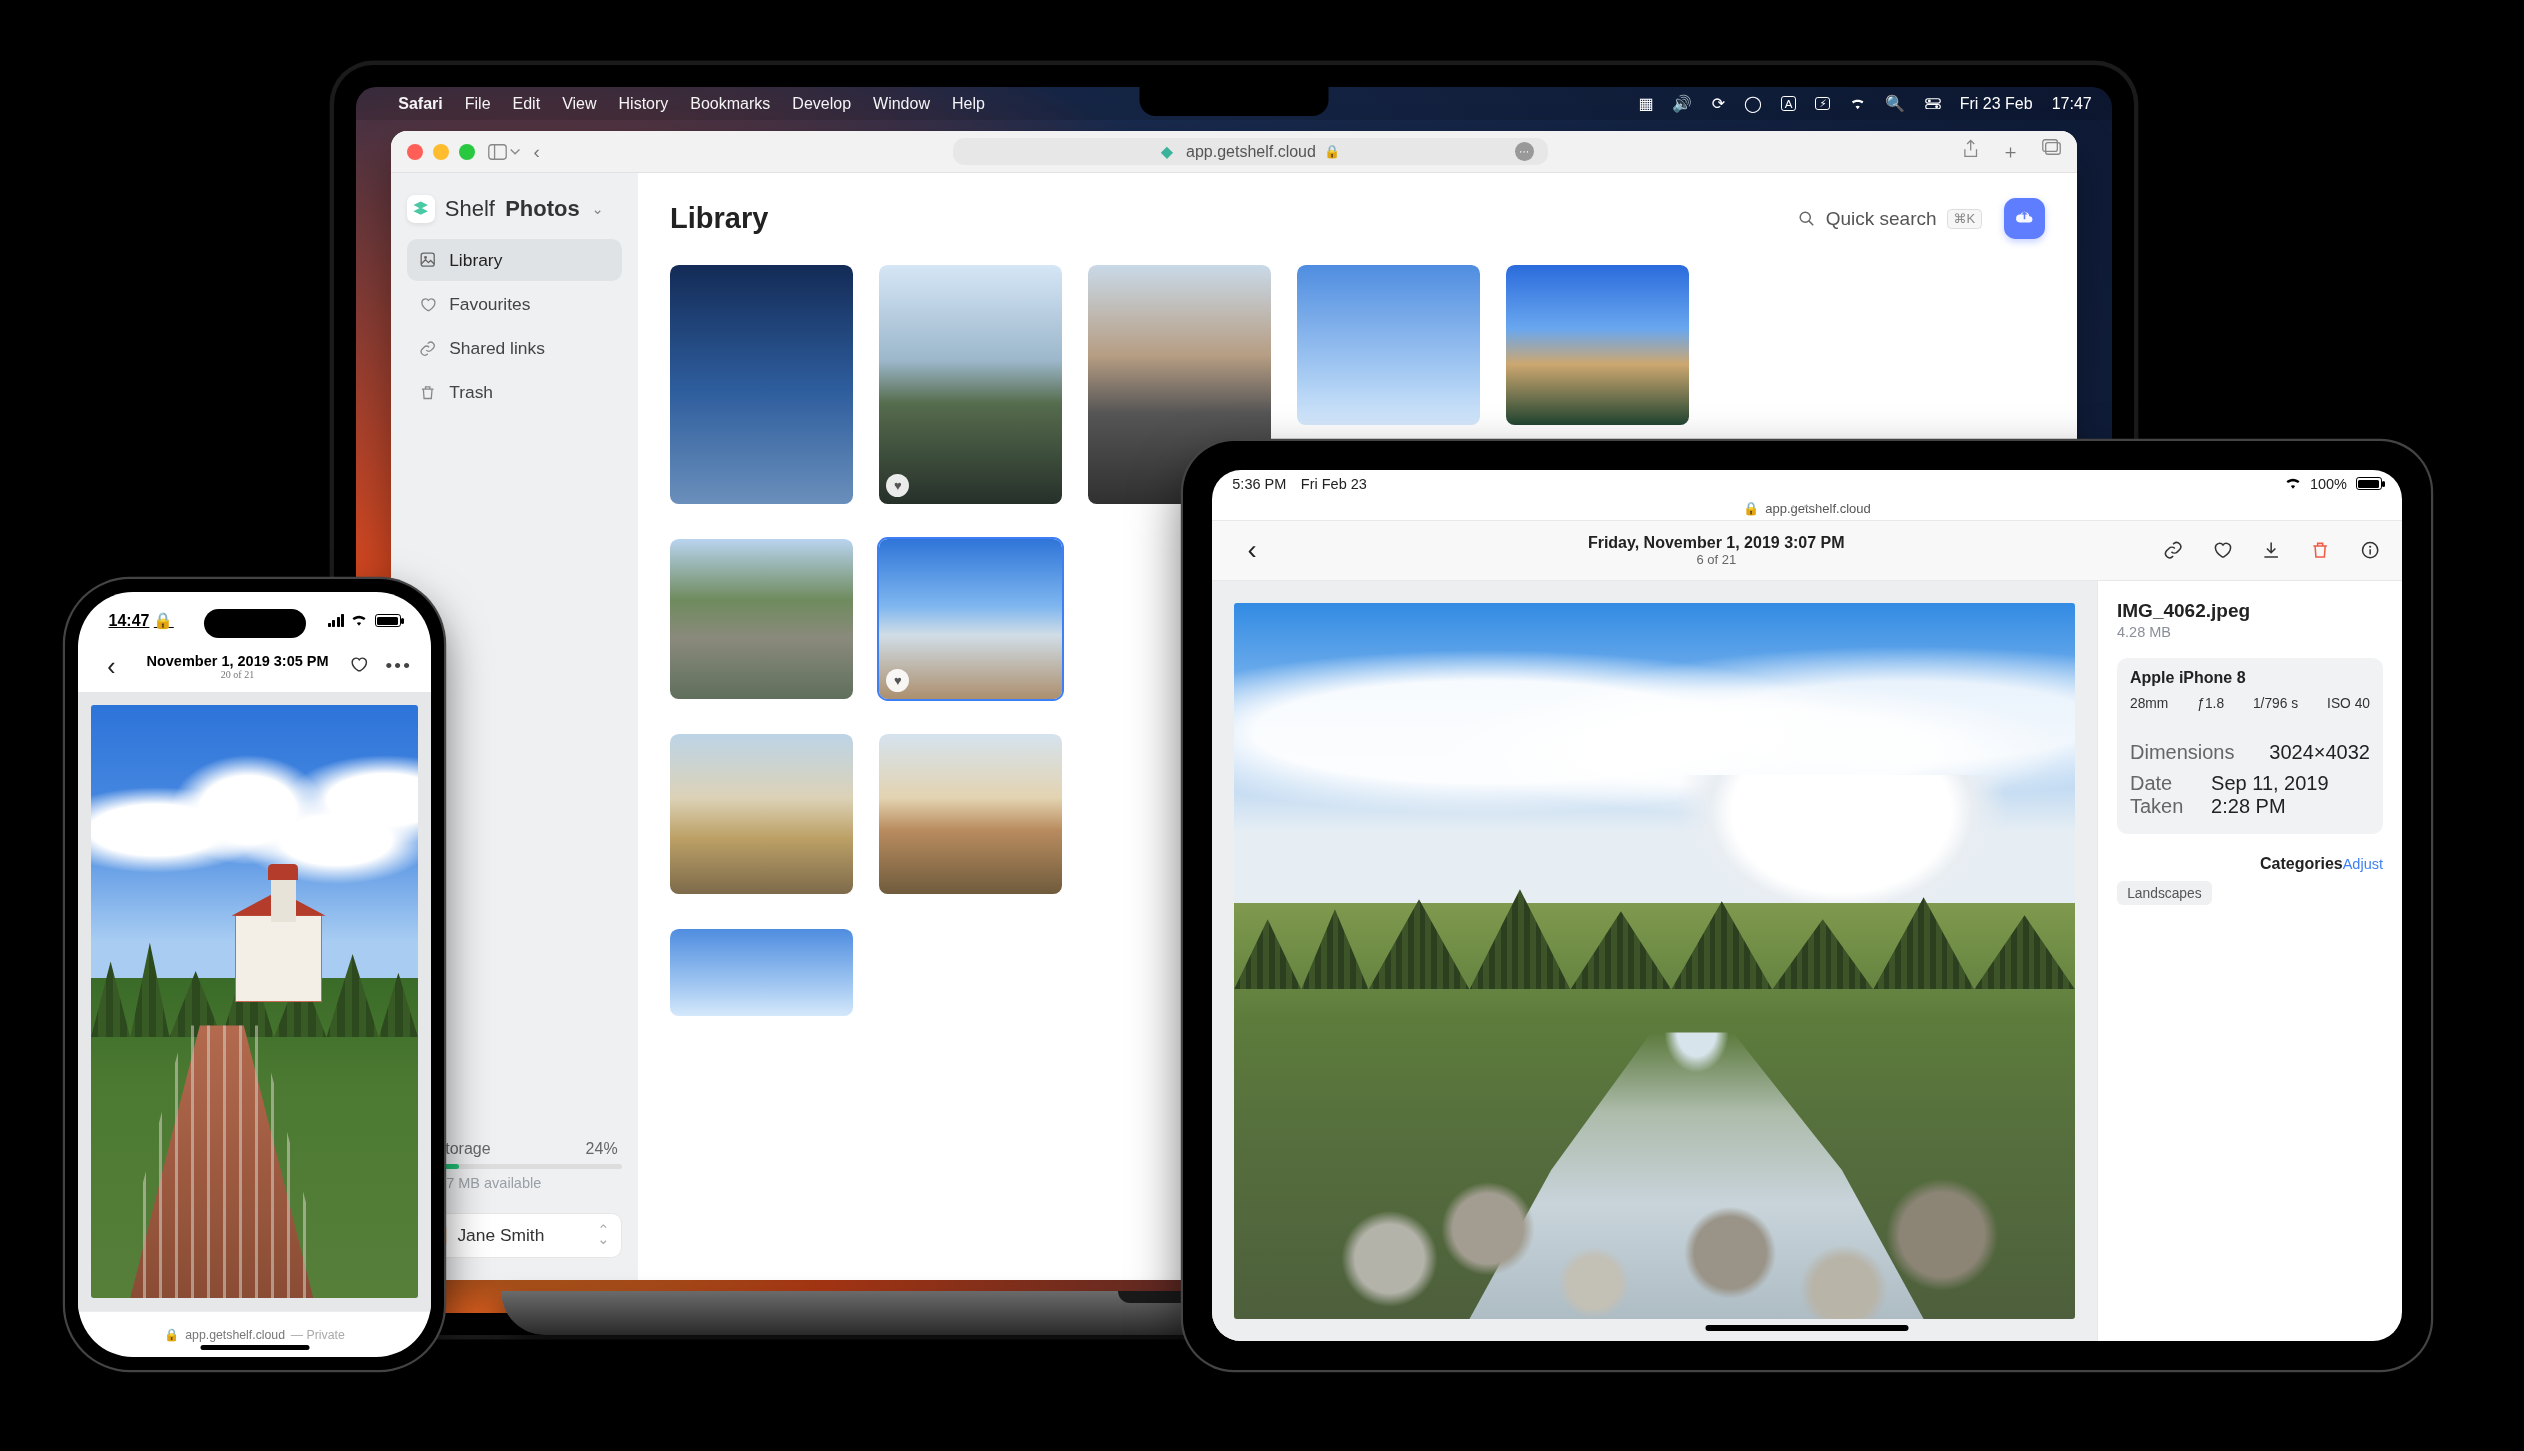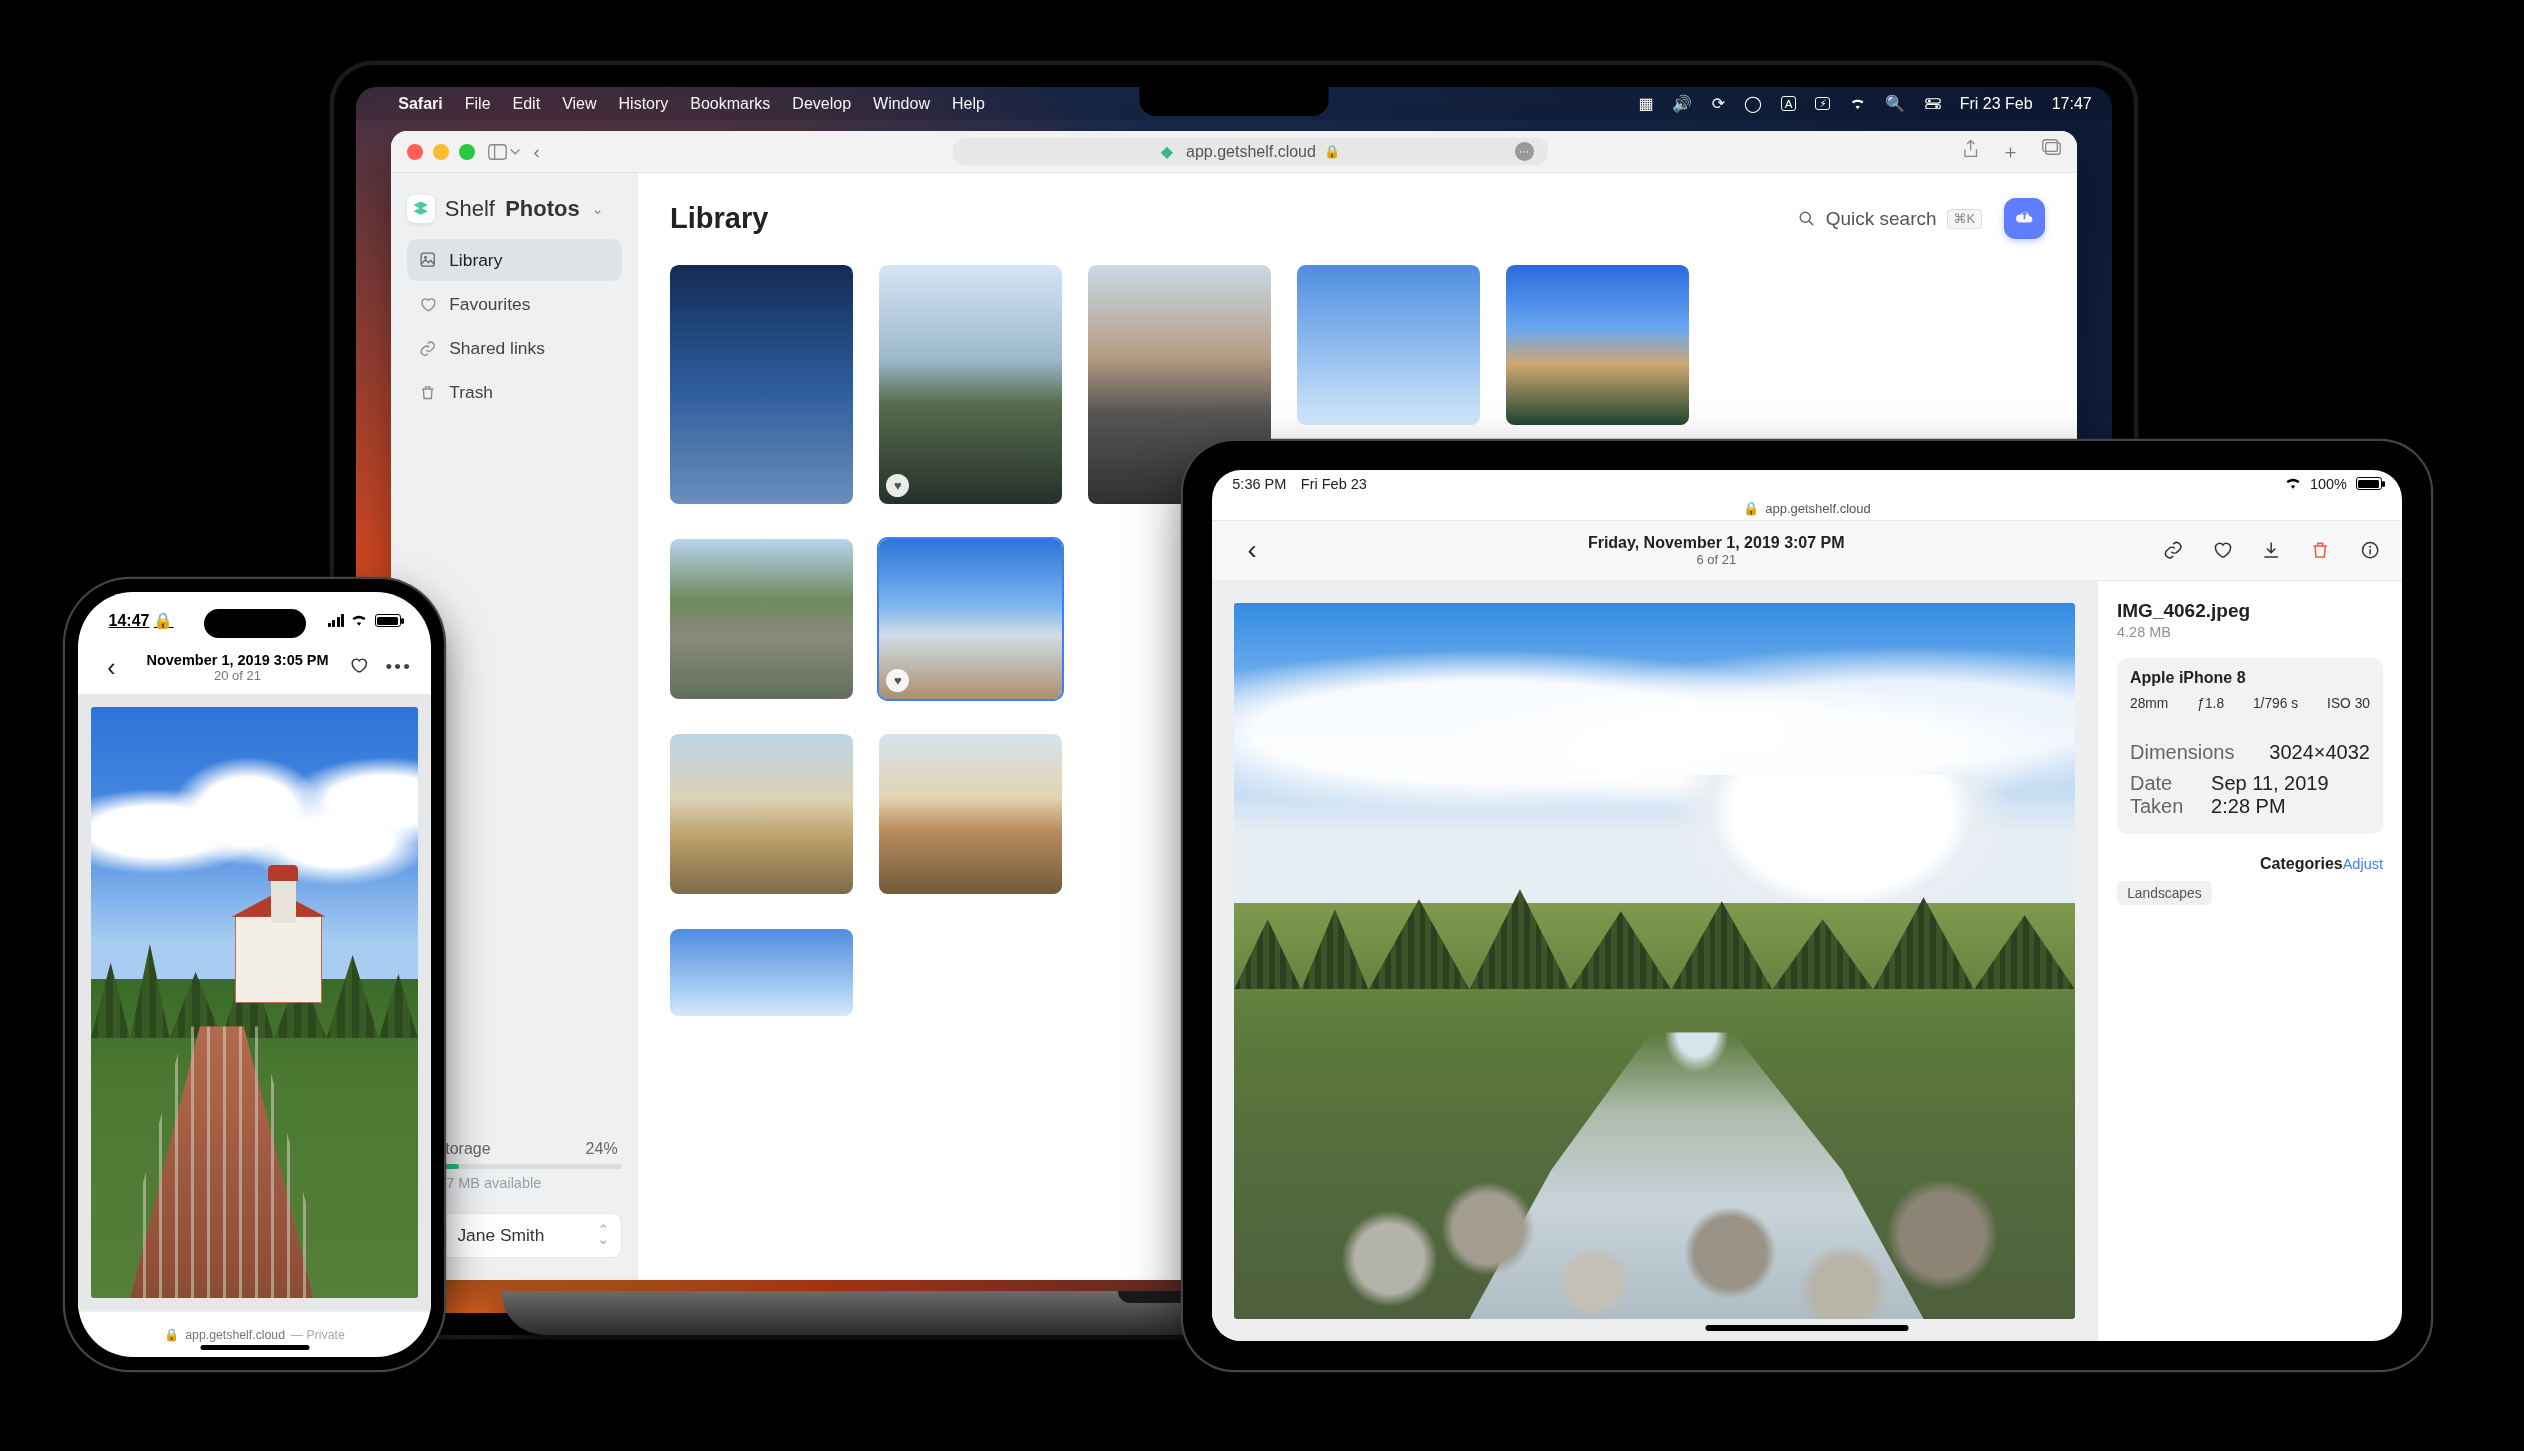--- a/index.html
+++ b/index.html
@@ -133,21 +133,21 @@
   .iphone-screen{ position:absolute; left:13px; right:13px; top:13px; bottom:13px; border-radius:55px; overflow:hidden; background:#fff; display:flex; flex-direction:column;}
   .dynamic-island{position:absolute; top:17.4px; left:50%; transform:translateX(-50%); width:102px; height:29px; background:#000; border-radius:16px; z-index:5;}
   .iphone-status{ height:57px; display:flex; justify-content:space-between; align-items:center; padding:0 30.5px; font-size:16px; font-weight:600;text-decoration:underline;}
   .iphone-status-right{display:flex; gap:7.3px; align-items:center; font-size:14.5px;}
   .sig-bars{display:inline-flex; align-items:flex-end; gap:1.5px;}
   .sig-bars span{width:2.9px; background:#000; border-radius:0.7px;}
   .sig-bars span:nth-child(1){height:4.4px;} .sig-bars span:nth-child(2){height:7.3px;} .sig-bars span:nth-child(3){height:10.2px;} .sig-bars span:nth-child(4){height:13px;}
   .iphone-topbar{ padding:2.9px 19px 11.6px; display:flex; align-items:center; }
   .iphone-topbar .back{font-size:25px; width:29px; background:none; border:none; color:#222;}
   .iphone-topbar .title-wrap{ flex:1; text-align:center; font-size:14.5px; font-weight:600;}
-  .iphone-topbar .title-wrap .sub{font-size:13px; color:#777; font-weight:400;}
+  .iphone-topbar .title-wrap .sub{font-size:10px; color:#777; font-weight:400;font-family:Liberation Serif, serif;}
   .iphone-topbar .acts{display:flex; gap:17.4px; font-size:19px; color:#444;}
   .iphone-image{ flex:1; background:#e5e7e9; display:flex; align-items:center; justify-content:center; padding:13px;}
   .lighthouse{ width:100%; height:100%; border-radius:2.9px; position:relative; overflow:hidden; background:linear-gradient(180deg,#2d74d9 0%, #4d8de2 22%, #a9cdf2 40%);}
   .lh-clouds{position:absolute; top:4%; left:0; right:0; height:34%; background: radial-gradient(ellipse at 20% 50%,#fff 0 18%,transparent 30%), radial-gradient(ellipse at 48% 40%,#fff 0 20%,transparent 32%), radial-gradient(ellipse at 75% 55%,#fff 0 16%,transparent 28%), radial-gradient(ellipse at 90% 35%,#fff 0 14%,transparent 24%);}
   .lh-grass{position:absolute; left:0; right:0; bottom:0; height:54%; background:linear-gradient(180deg,#3a6b28 0%, #4c7a32 34%, #567f3a 100%);}
   .lh-trees{position:absolute; left:0; right:0; bottom:44%; height:16%; background: repeating-linear-gradient(90deg,#2c4a1d 0 7.3px,#385a24 7.3px 14.5px); clip-path: polygon(0 100%,6% 20%,12% 100%,18% 0%,24% 100%,32% 30%,40% 100%,48% 10%,56% 100%,64% 28%,72% 100%,80% 12%,88% 100%,94% 32%,100% 100%);}
   .lh-house{position:absolute; left:44%; bottom:50%; width:87px; height:87px; background:#f4efe6; border:1.5px solid #c86b53;}
   .lh-roof{position:absolute; left:43%; bottom:calc(50% + 86px); width:94px; height:25px; background:#b33d2a; clip-path: polygon(0 100%,50% 0,100% 100%);}
   .lh-tower{position:absolute; left:55%; bottom:calc(50% + 80px); width:25px; height:44px; background:#e8e3d8;}
   .lh-tower-cap{position:absolute; left:54%; bottom:calc(50% + 122px); width:30.5px; height:16px; background:#b33d2a; border-radius:4.4px 4.4px 0 0;}
@@ -458,21 +458,21 @@
         </div>
         <aside class="ipad-meta">
           <h2>IMG_4062.jpeg</h2>
           <div class="size">4.28 MB</div>
           <div class="meta-card">
             <div class="device">Apple iPhone 8</div>
             <div class="meta-specs">
               <span>28mm</span>
               <span>ƒ1.8</span>
               <span>1/796 s</span>
-              <span>ISO 30</span>
+              <span>ISO 40</span>
             </div>
             <div class="meta-row">
               <span class="label">Dimensions</span>
               <span>3024×4032</span>
             </div>
             <div class="meta-row">
               <span class="label">Date Taken</span>
               <span>Sep 11, 2019 2:28 PM</span>
             </div>
           </div>

